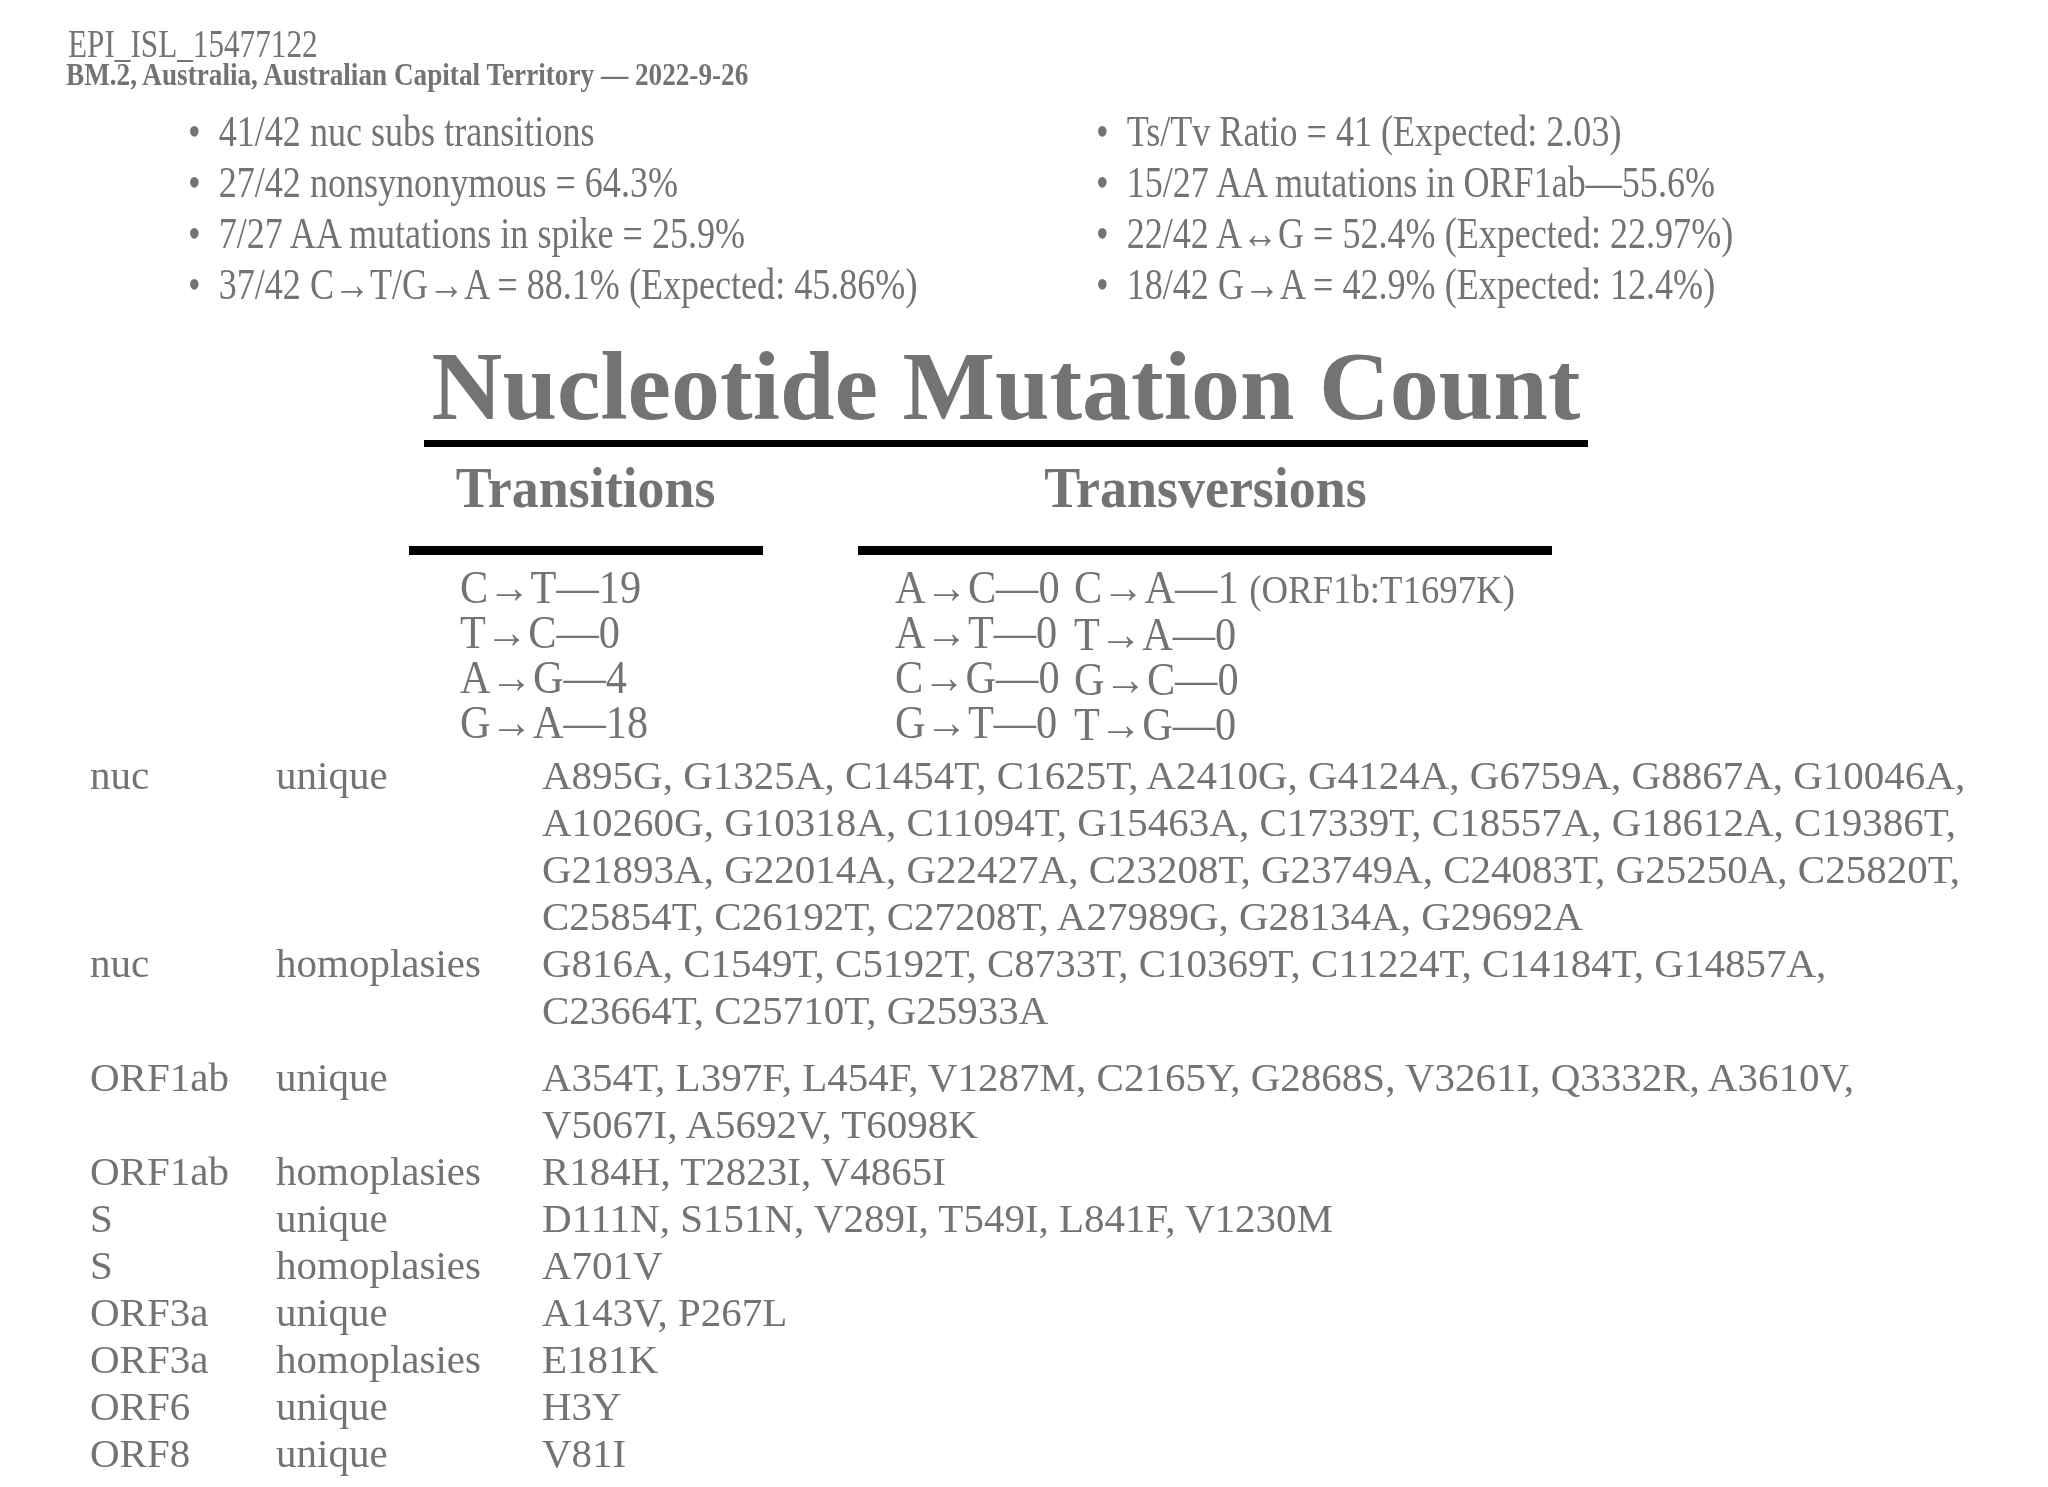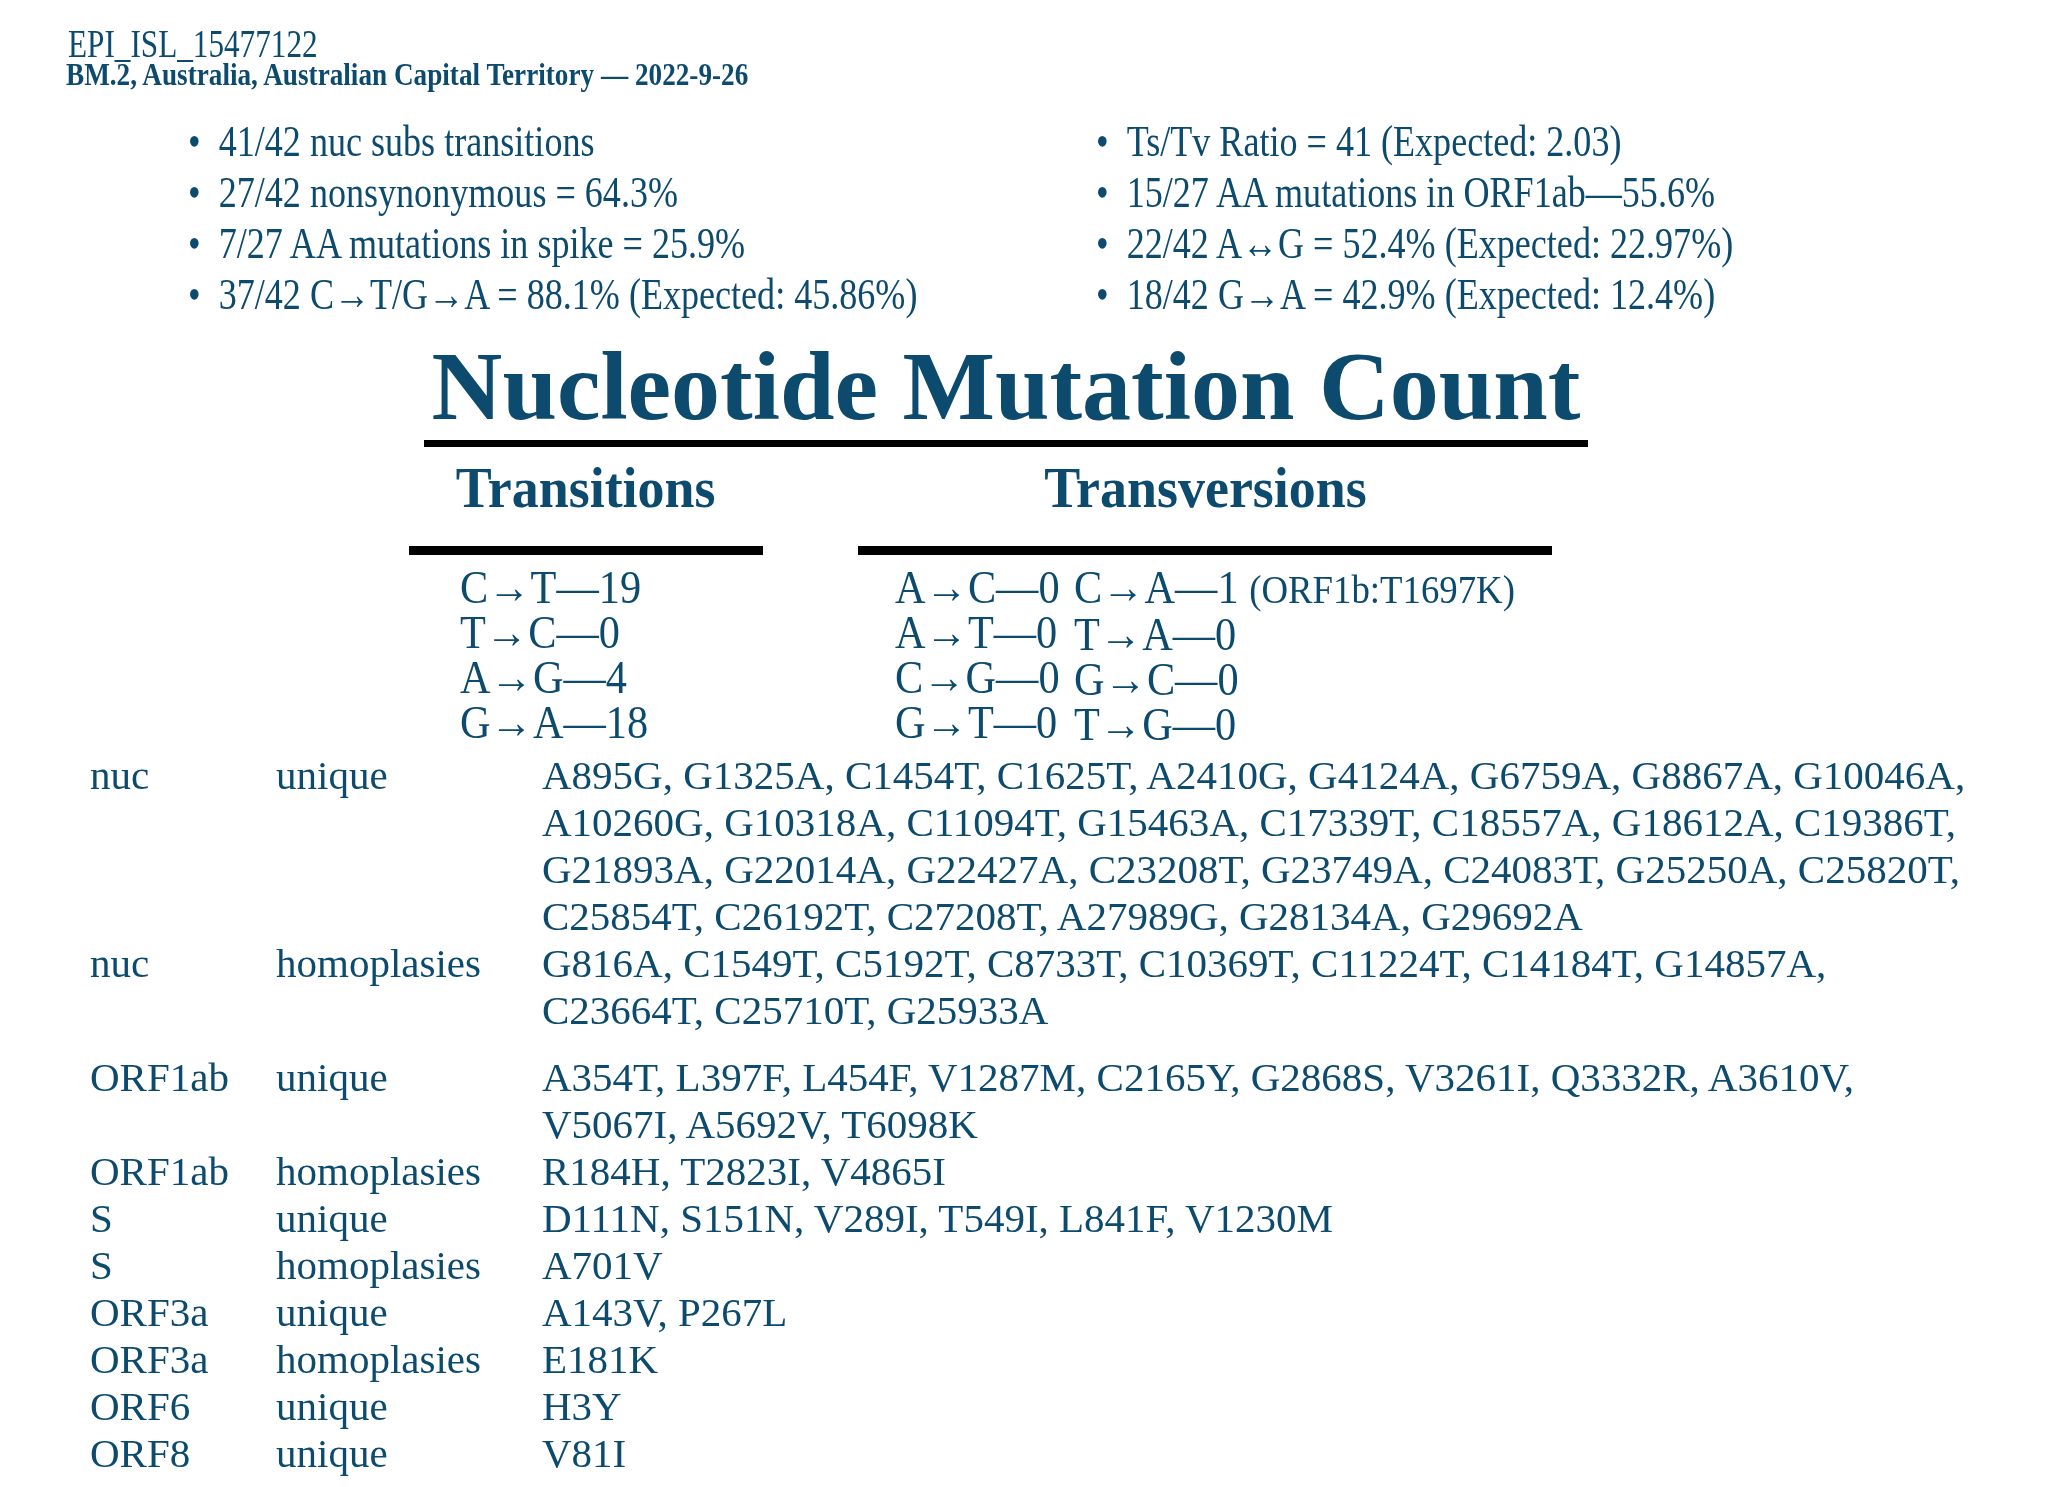--- a/index.html
+++ b/index.html
@@ -1,27 +1,27 @@
 <!DOCTYPE html>
 <html><head>
 <meta charset="utf-8">
 <style>
   html,body{margin:0;padding:0;background:#ffffff;}
   .page{
     position:relative;width:2048px;height:1487px;background:#ffffff;
-    color:#0c4a6e;font-family:"Liberation Serif","DejaVu Serif",serif;
+    color:#737373;font-family:"Liberation Serif","DejaVu Serif",serif;
     overflow:hidden;
   }
   
   .id-line{position:absolute;left:68px;top:22px;font-size:40px;line-height:1.1;white-space:nowrap;}
   .id-line .squish{display:inline-block;transform:scaleX(0.78);transform-origin:0 50%;}
   .subtitle{position:absolute;left:66px;top:58px;font-size:32px;font-weight:bold;line-height:1.0;white-space:nowrap;}
   .subtitle .squish{display:inline-block;transform:scaleX(0.85);transform-origin:0 50%;}
   
-  .bullets{position:absolute;top:116px;font-size:44px;line-height:51px;}
+  .bullets{position:absolute;top:106px;font-size:44px;line-height:51px;}
   .bullets.left{left:188px;}
   .bullets.right{left:1096px;}
   .bullet-item{white-space:nowrap;}
   .bullet-item .squish{display:inline-block;transform:scaleX(0.82);transform-origin:0 50%;}
   .bullet-item .squish::before{content:"\2022\00a0\00a0";}
   
   .title-wrap{position:absolute;top:336px;left:-18px;width:2048px;text-align:center;}
   .main-title{
     display:inline-block;font-size:98px;font-weight:bold;line-height:1.04;
     border-bottom:7px solid #000;padding:0 8px 2px 8px;white-space:nowrap;

